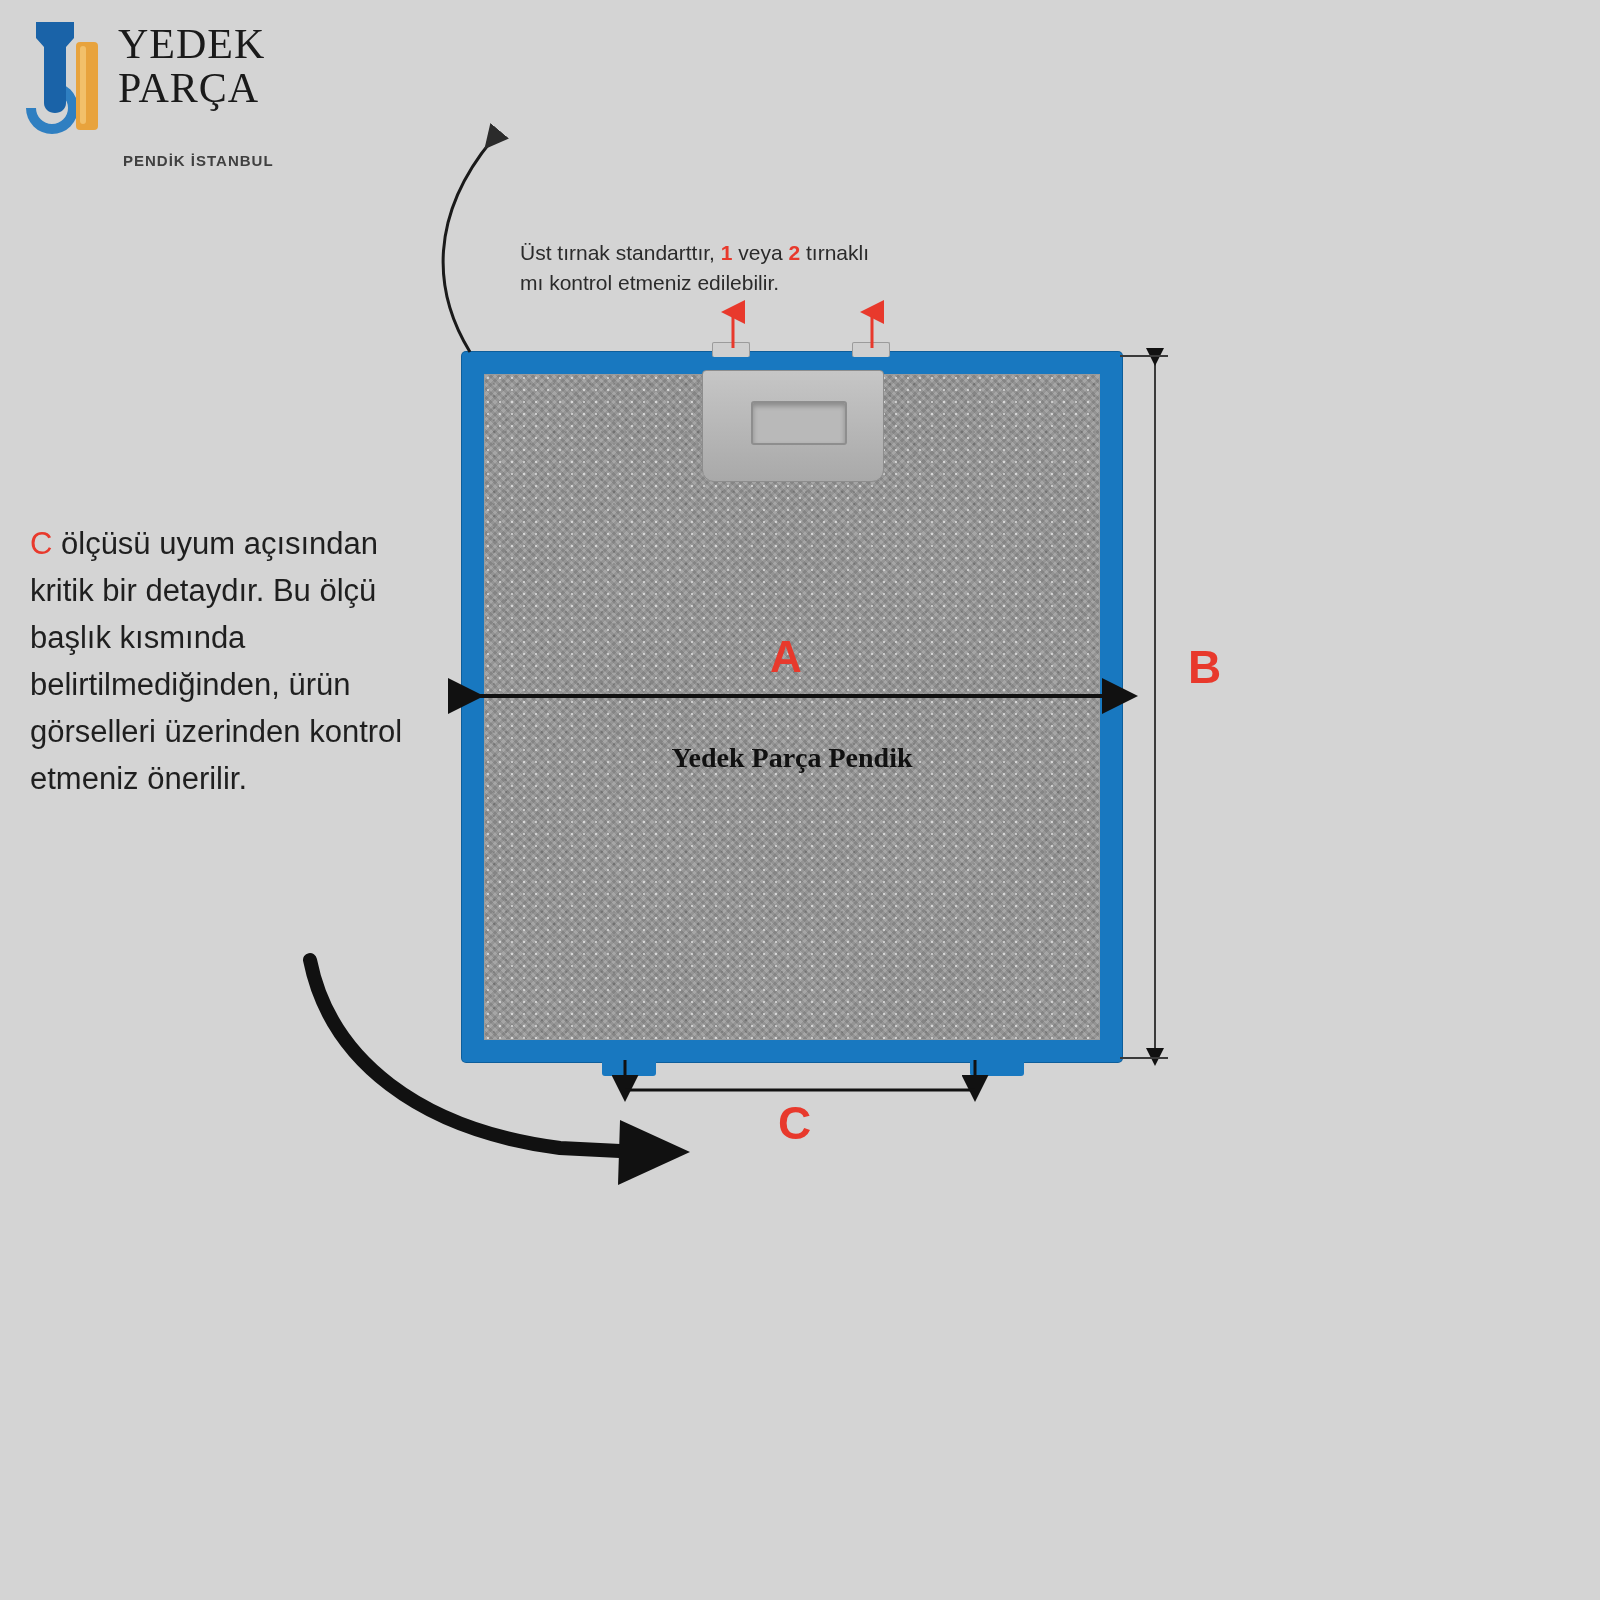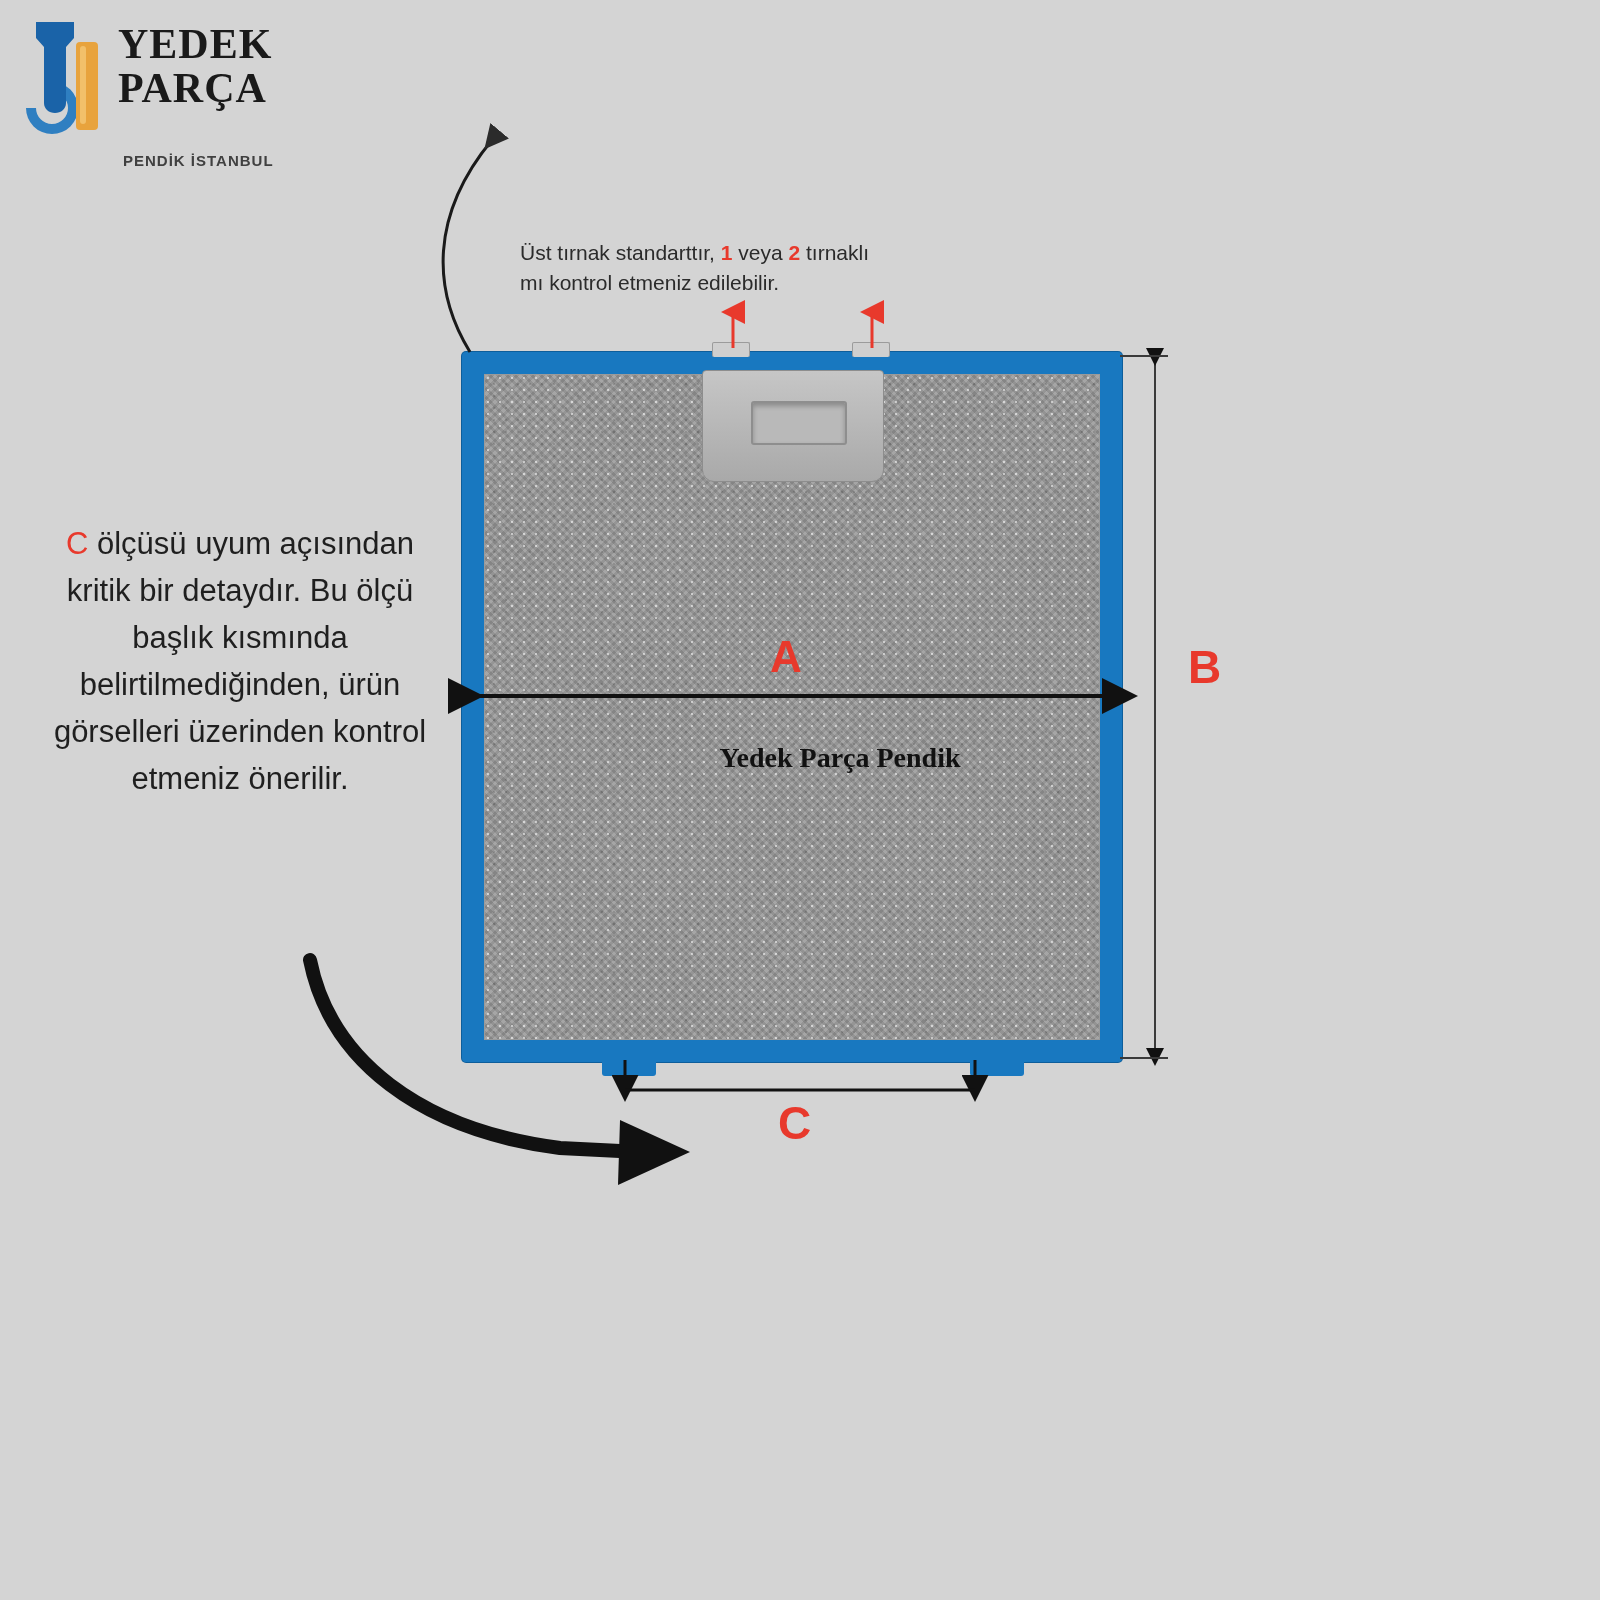--- a/index.html
+++ b/index.html
@@ -11,21 +11,21 @@
     overflow:hidden;
   }
   .stage{position:absolute;left:0;top:0;width:1600px;height:1600px;}
 
   
   .logo{position:absolute;left:18px;top:8px;width:310px;height:140px;}
   .logo-mark{position:absolute;left:0;top:4px;width:100px;height:130px;}
   .logo-text{
     position:absolute;left:100px;top:14px;
     font-family:"Liberation Serif", serif;
-    font-weight:bold;font-size:42px;line-height:44px;
+    font-weight:normal;font-size:42px;line-height:44px;
     color:#1a1a1a;letter-spacing:1px;
   }
   .logo-sub{
     position:absolute;left:105px;top:108px;
     font-family:"Liberation Sans", sans-serif;
     font-weight:bold;font-size:15px;letter-spacing:1px;
     color:#404040;
     margin-top:36px;
   }
 
@@ -43,21 +43,20 @@
     position:absolute;left:520px;top:238px;width:520px;
     text-align:left;
     font-family:"Liberation Sans", sans-serif;
     font-size:21px;line-height:30px;color:#2b2b2b;
   }
   .tirnak-note .num{color:#e8392c;font-weight:bold;}
 
   
   .left-para{
     position:absolute;left:30px;top:520px;width:420px;
-    text-align:center;
     font-family:"Liberation Sans", sans-serif;
     font-size:31px;line-height:47px;color:#1f1f1f;
   }
   .left-para .hl{color:#e8392c;}
 
   
   .bottom-para{
     position:absolute;left:130px;top:1205px;width:1350px;
     text-align:center;
     font-family:"Liberation Sans", sans-serif;
@@ -117,21 +116,21 @@
     border-radius:4px 4px 12px 12px;
   }
   .handle-slot{
     position:absolute;left:48px;top:30px;width:92px;height:40px;
     background:#b9b9b9;border:2px solid #8e8e8e;border-radius:3px;
     box-shadow:inset 0 3px 5px rgba(0,0,0,.25);
   }
 
   .brand-on-filter{
     position:absolute;left:0;top:390px;width:660px;text-align:center;
-    font-family:"Liberation Serif", serif;font-weight:bold;font-size:28px;color:#111;margin-left:48px;
+    font-family:"Liberation Serif", serif;font-weight:bold;font-size:28px;color:#111;
   }
 
   
   .dim-letter{
     position:absolute;
     font-family:"Liberation Sans", sans-serif;
     font-weight:bold;color:#e8392c;
   }
   .dim-A{left:770px;top:632px;font-size:44px;}
   .dim-B{left:1188px;top:640px;font-size:46px;}

